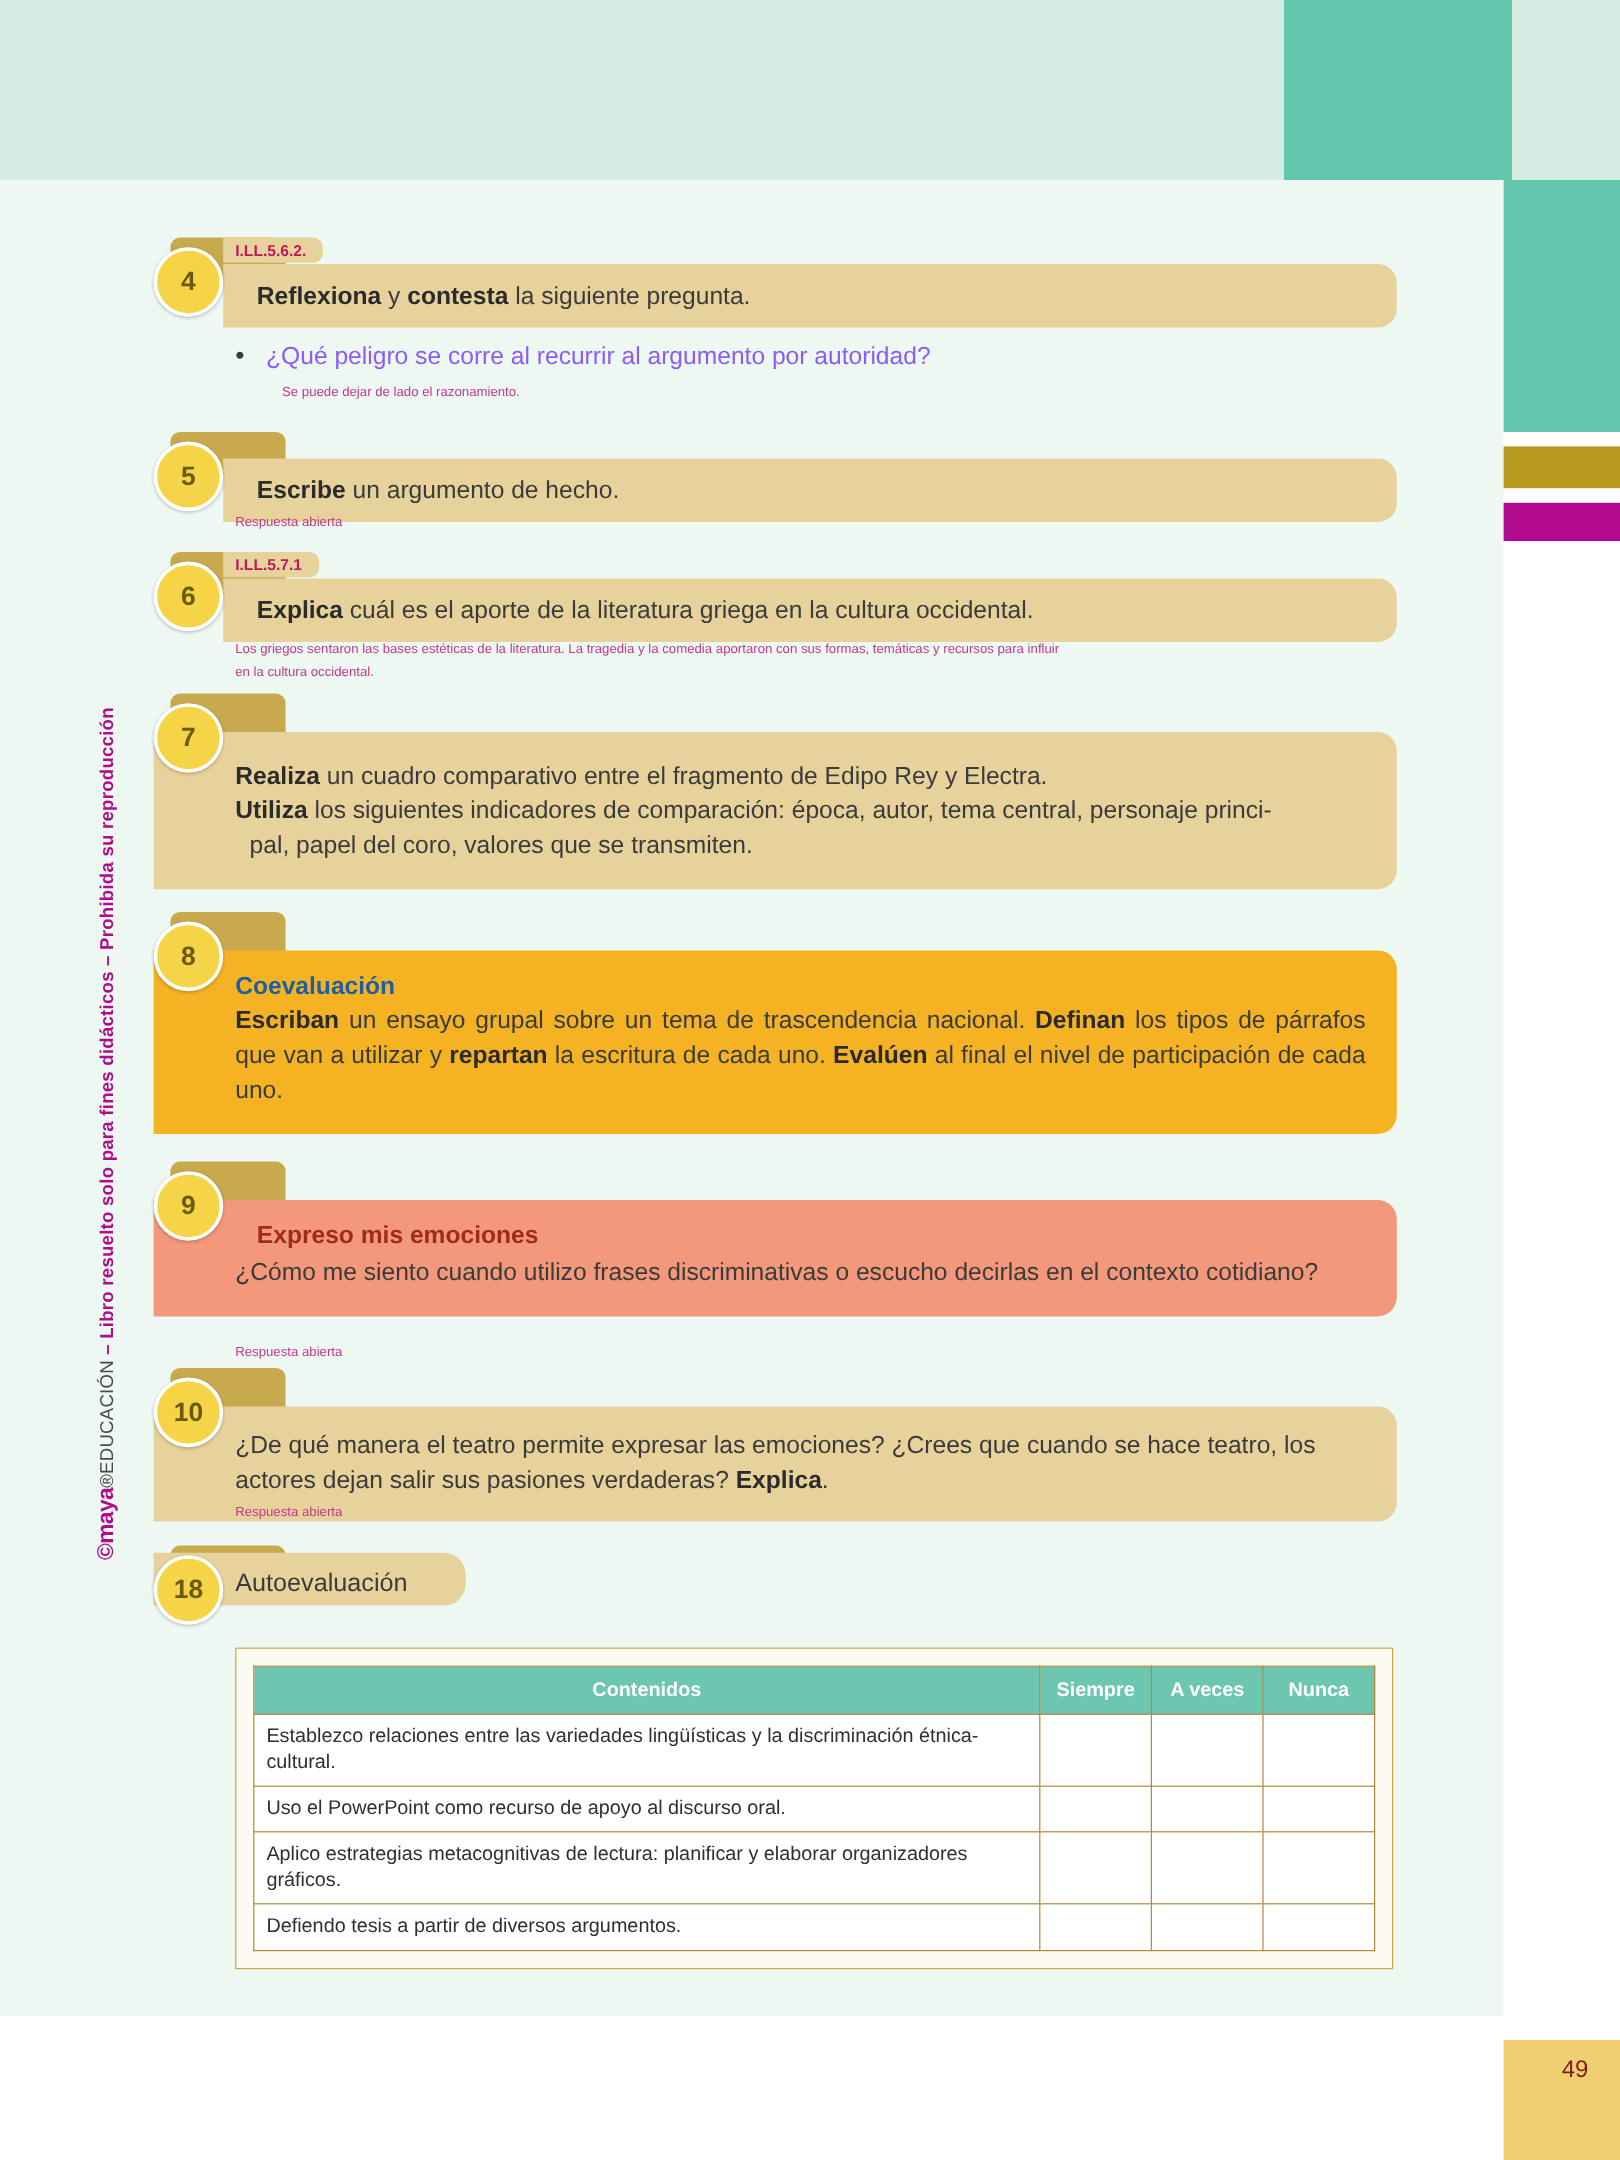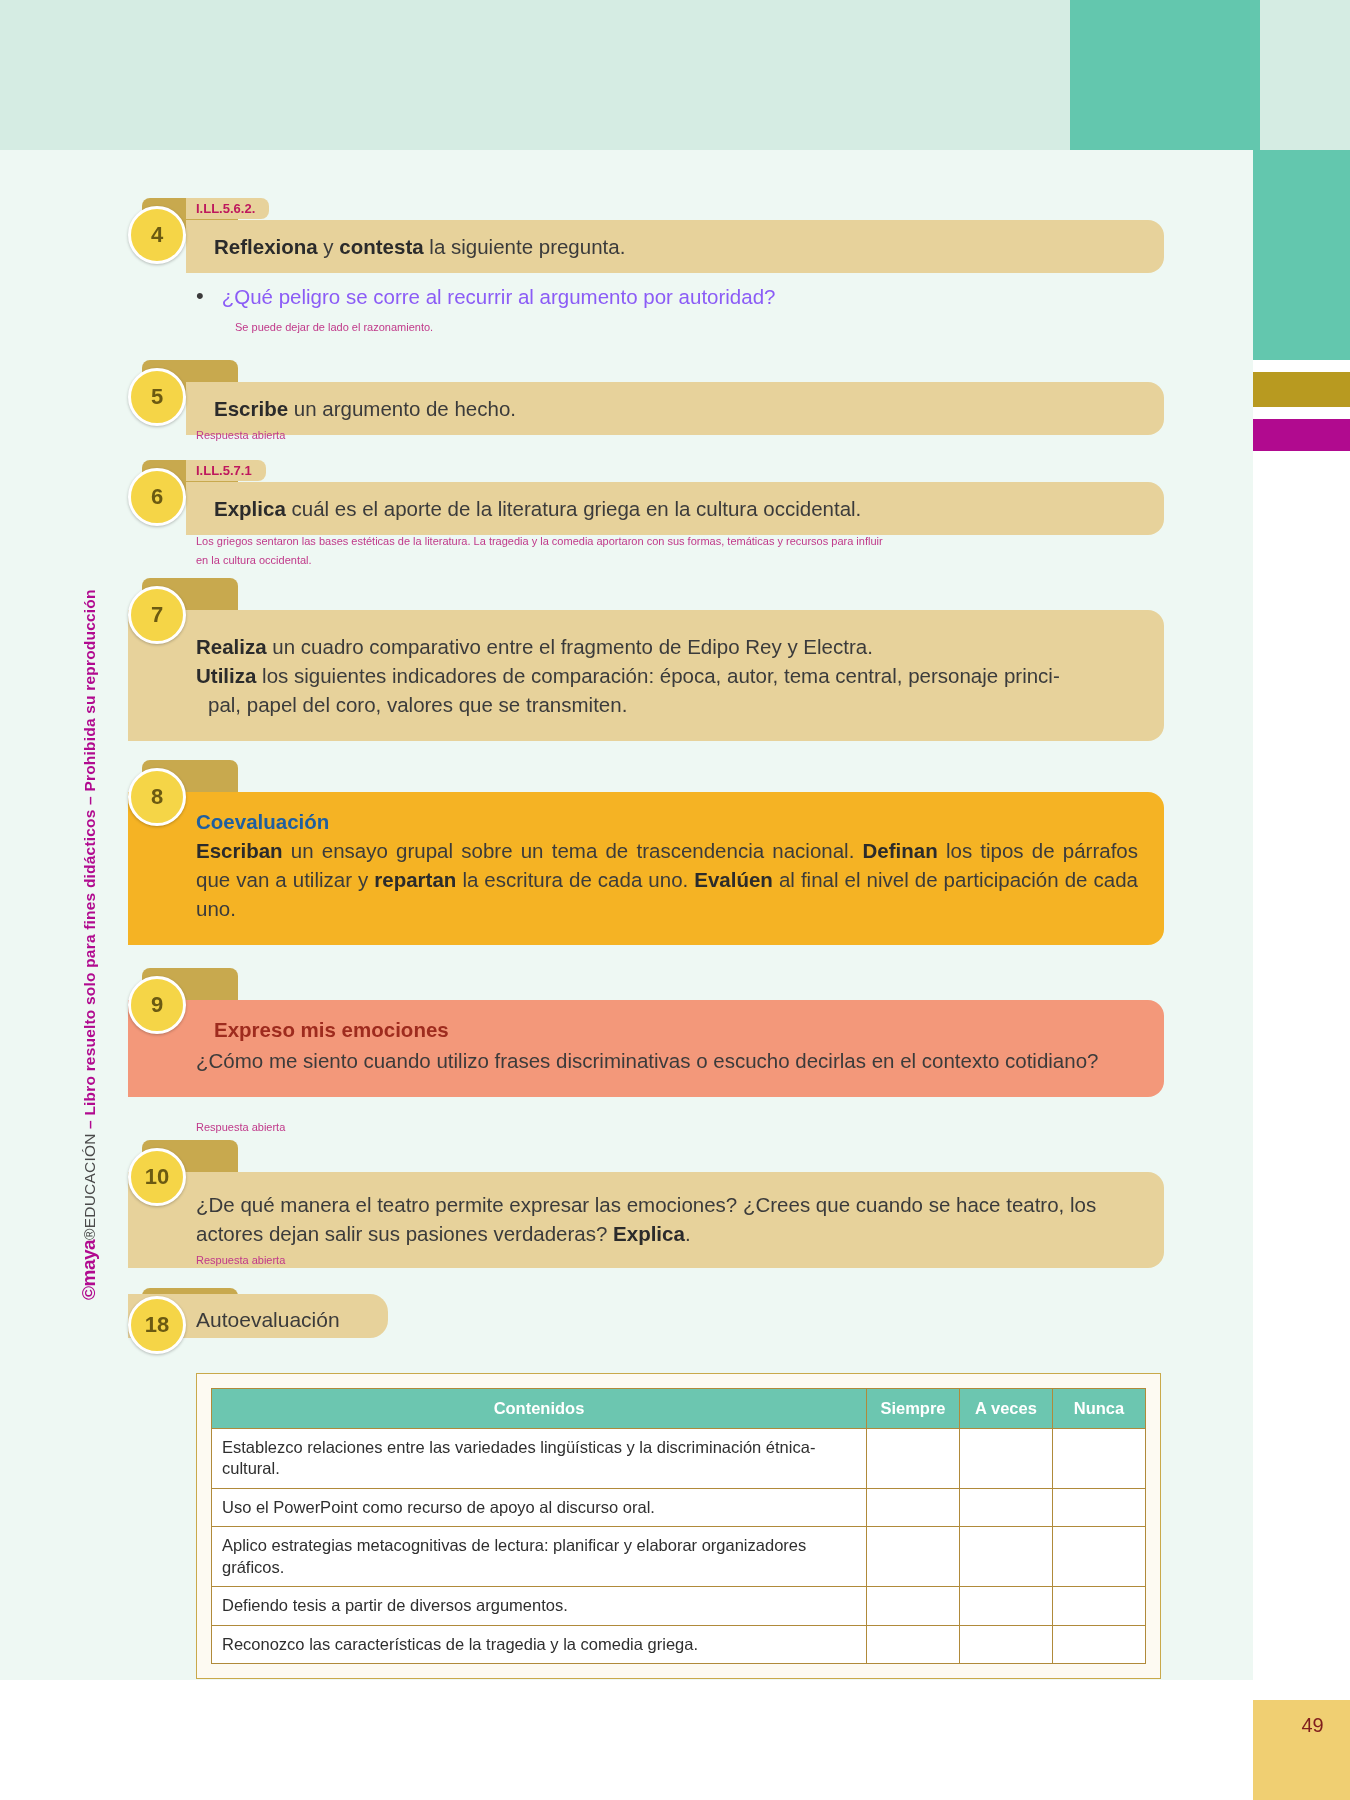--- a/index.html
+++ b/index.html
@@ -412,21 +412,15 @@
         <td class="mark"></td>
         <td class="mark"></td>
         <td class="mark"></td>
       </tr>
       <tr>
         <td>Defiendo tesis a partir de diversos argumentos.</td>
         <td class="mark"></td>
         <td class="mark"></td>
         <td class="mark"></td>
       </tr>
-      <tr>
-        <td>Reconozco las características de la tragedia y la comedia griega.</td>
-        <td class="mark"></td>
-        <td class="mark"></td>
-        <td class="mark"></td>
-      </tr>
     </tbody>
   </table>
 </div>
 
 </body></html>

